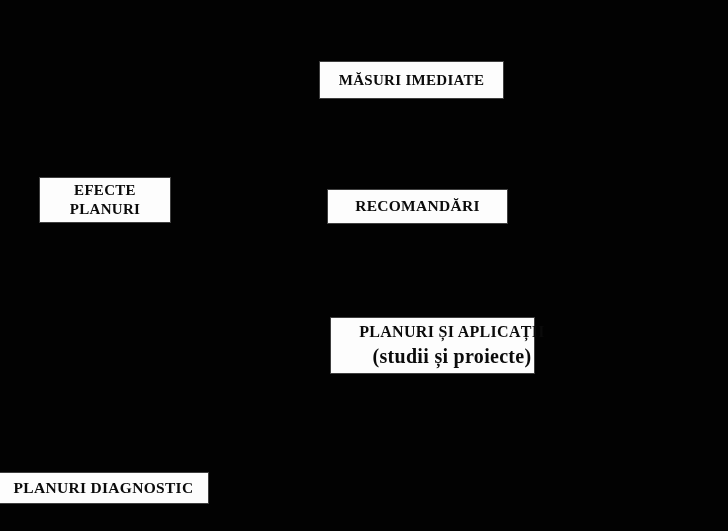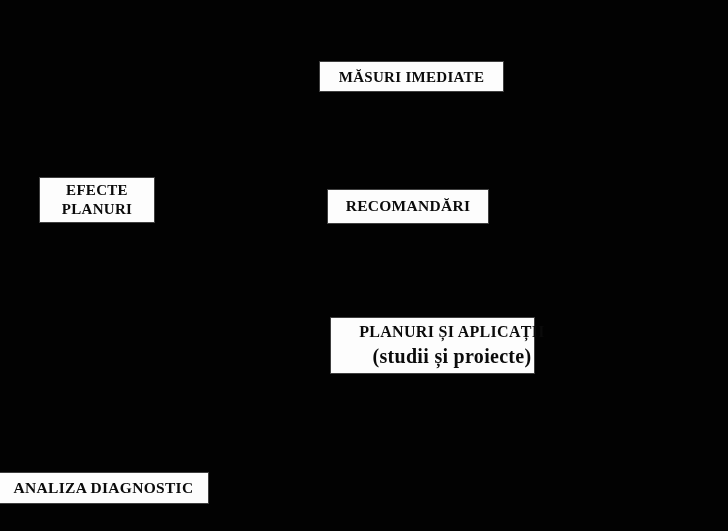--- a/index.html
+++ b/index.html
@@ -27,32 +27,32 @@
     justify-content: center;
     text-align: center;
     font-weight: bold;
     letter-spacing: 0.3px;
     line-height: 1.2;
   }
   .dbox .line { display: block; white-space: nowrap; }
 
   #box-masuri {
     left: 319px; top: 61px;
-    width: 185px; height: 31px;
+    width: 185px; height: 38px;
     font-size: 15px;
   }
   #box-efecte {
     left: 39px; top: 177px;
-    width: 116px; height: 46px;
+    width: 132px; height: 46px;
     font-size: 15px;
     line-height: 1.25;
   }
   #box-recomandari {
     left: 327px; top: 189px;
-    width: 162px; height: 35px;
+    width: 181px; height: 35px;
     font-size: 15.5px;
   }
   #box-planuri {
     left: 330px; top: 317px;
     width: 205px; height: 57px;
     font-size: 16px;
     line-height: 1.3;
     padding-left: 39px;
   }
   #box-planuri .sub {
@@ -81,16 +81,16 @@
   <div class="dbox" id="box-recomandari">
     <span class="line">RECOMANDĂRI</span>
   </div>
 
   <div class="dbox" id="box-planuri">
     <span class="line">PLANURI ȘI APLICAȚII</span>
     <span class="line sub">(studii și proiecte)</span>
   </div>
 
   <div class="dbox" id="box-analiza">
-    <span class="line">ANALIZA DIAGNOSTIC</span>
+    <span class="line">PLANURI DIAGNOSTIC</span>
   </div>
 
 </div>
 
 </body></html>

